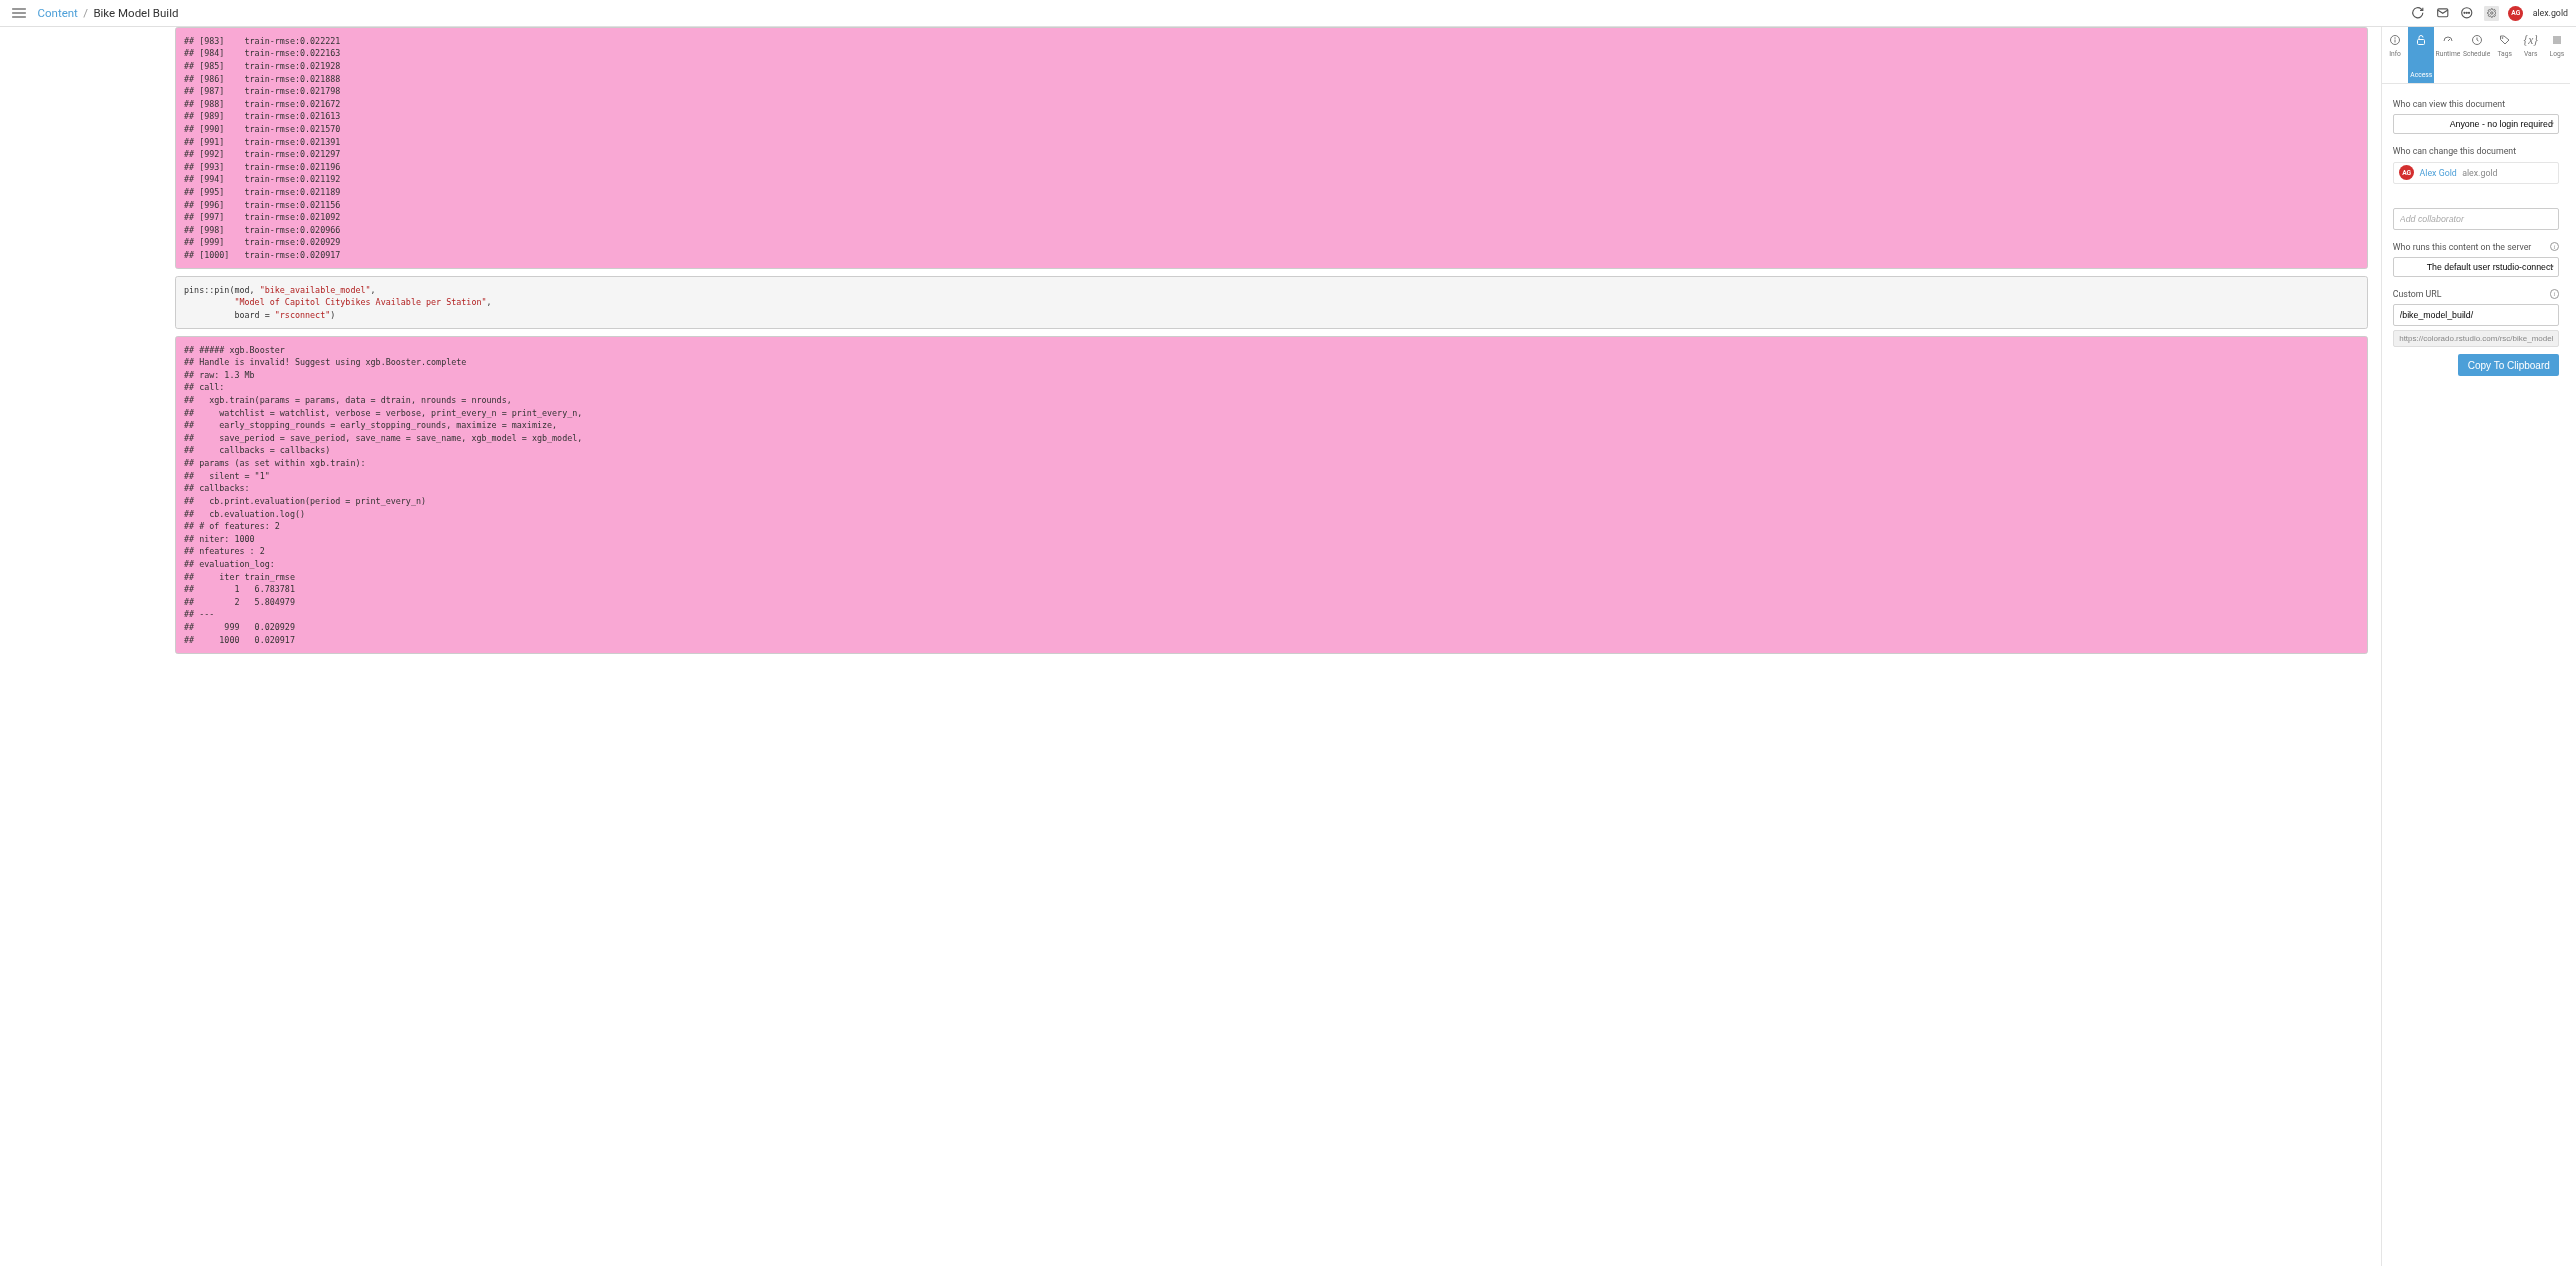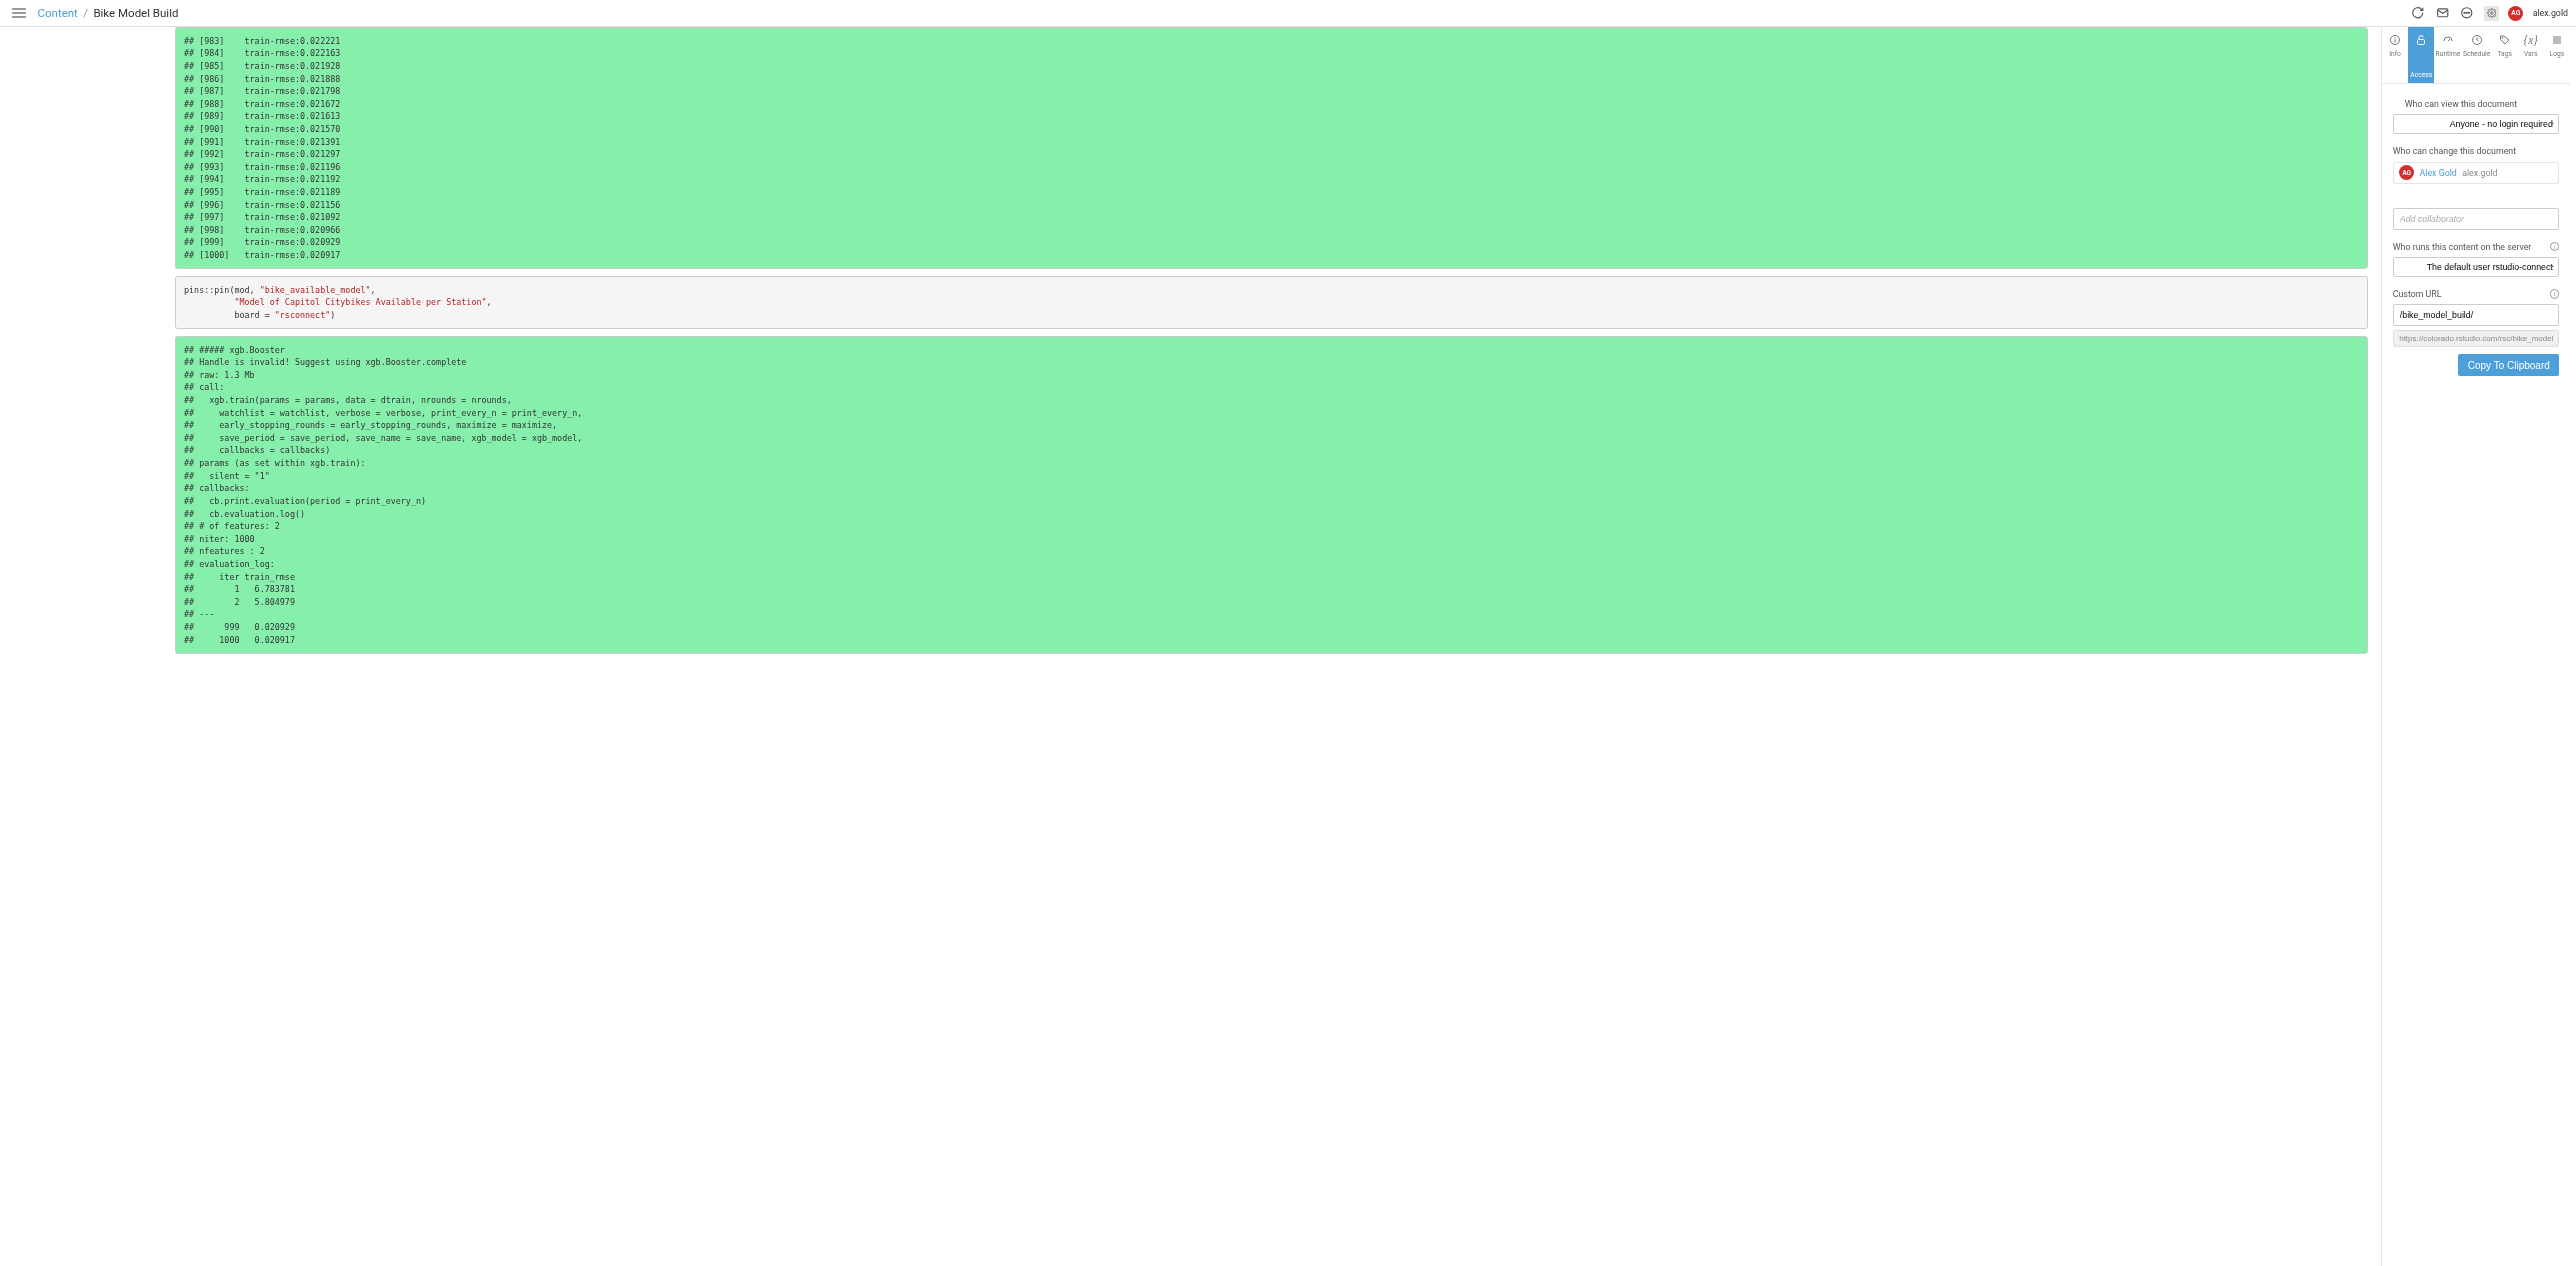--- a/index.html
+++ b/index.html
@@ -16,33 +16,33 @@
   .topbar-right { margin-left: auto; display: flex; align-items: center; gap: 9.4px; }
   .topbar-icon { width: 15px; height: 15px; display: flex; align-items: center; justify-content: center; color: #555; cursor: pointer; font-size: 12px;}
   .gearbox { background: #e6e6e6; padding: 2.7px; border-radius: 1.3px; }
   .avatar { width: 15px; height: 15px; border-radius: 50%; background: #d32f2f; color: #fff; display: flex; align-items: center; justify-content: center; font-size: 6.7px; font-weight: 600;}
   .username { font-size: 8.8px; color: #333; }
   
   .main-area { display: flex; }
   .content-col { flex: 1; padding: 0 13.5px 13.5px 175px; max-width: calc(100% - 195px); }
   
   .codeblock { border: 0.7px solid #ccc; border-radius: 2.7px; background: #f5f5f5; padding: 6.7px 8px; font-family: "SF Mono", Menlo, Consolas, monospace; font-size: 8.4px; line-height: 1.5; white-space: pre; overflow-x: auto; margin-bottom: 6.7px; color:#333; }
-  .codeblock.whitebg { background: #86efac; }
+  .codeblock.whitebg { background: #f9a8d4; }
   .str { color: #b22222; }
   
   .rightpanel { width: 189px; border-left: 0.7px solid #e5e5e5; padding: 0; flex-shrink: 0; min-height: calc(100vh - 27px); }
   .tabstrip { display: flex; border-bottom: 0.7px solid #e5e5e5; }
   .tabitem { flex: 1; text-align: center; padding: 6.7px 1.3px 4px 1.3px; font-size: 6.7px; color: #777; cursor: pointer; display:flex; flex-direction:column; align-items:center; gap:2.7px;}
   .tabitem.active { background: #4c9fd8; color: #fff; gap: 24px; }
   .tabicon { width: 13.5px; height: 13.5px; display: flex; align-items: center; justify-content: center; font-size: 11.5px;}
   .tabicon svg { width:12px; height:12px; }
   
   .panelbody { padding: 10.8px; }
   .section-label { font-size: 8.8px; color: #555; margin-bottom: 5.4px; margin-top: 12px; display:flex; align-items:center; justify-content:space-between;}
-  .section-label:first-child{ margin-top: 4px; margin-left: 12px;}
+  .section-label:first-child{ margin-top: 4px;}
   .select { width: 100%; border: 0.7px solid #ccc; border-radius: 2px; padding: 4px 5.4px; font-size: 8.8px; background: #fff; appearance: none; position: relative; text-align: right;}
   .select-wrap { position: relative; }
   .select-wrap::after { content: ""; position: absolute; right: 5.4px; top: 50%; width: 0; height: 0; border-left: 2.7px solid transparent; border-right: 2.7px solid transparent; border-top: 2.7px solid #666; transform: translateY(-1.3px);}
   .select-wrap::before { content: ""; position: absolute; right: 5.4px; top: 50%; width: 0; height: 0; border-left: 2.7px solid transparent; border-right: 2.7px solid transparent; border-bottom: 2.7px solid #666; transform: translateY(-5.4px);}
   .userchip { display: flex; align-items: center; gap: 5.4px; border: 0.7px solid #e5e5e5; border-radius: 2px; padding: 2.7px 5.4px; font-size: 8.8px; }
   .userchip .av { width: 15px; height: 15px; border-radius: 50%; background: #d32f2f; color:#fff; display:flex;align-items:center;justify-content:center;font-size:6.7px;font-weight:600;}
   .userchip a { color: #4c9fd8; text-decoration: none; }
   .userchip .uname { color: #888; }
   .textinput { width: 100%; border: 0.7px solid #ccc; border-radius: 2px; padding: 4.7px 6px; font-size: 8.8px; }
   .textinput::placeholder { color: #aaa; font-style: italic; }

